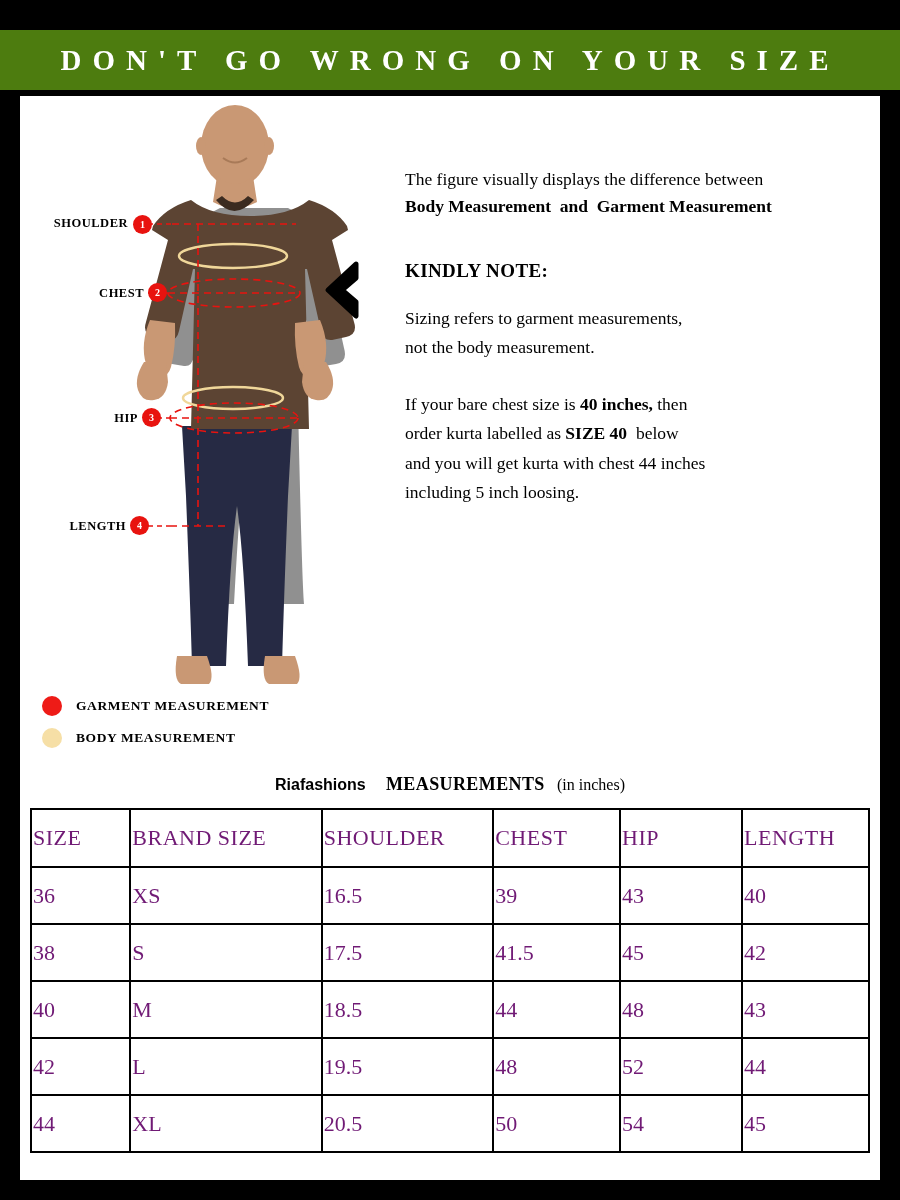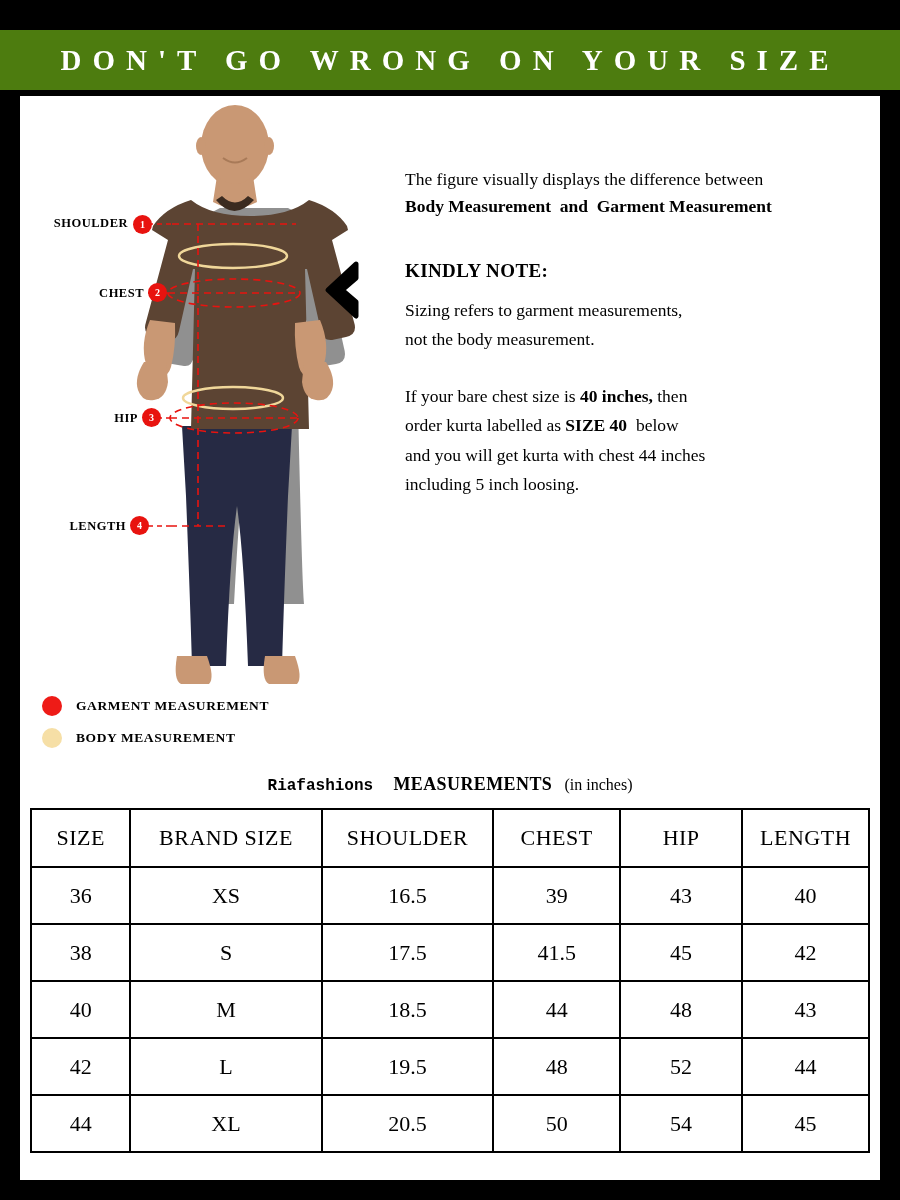--- a/index.html
+++ b/index.html
@@ -72,21 +72,21 @@
     position: absolute;
     left: 385px; top: 70px;
     width: 475px;
     text-align: left;
     font-family: "Liberation Serif", serif;
     color: #000;
   }
   .intro-line1 { font-size: 17.5px; line-height: 1.5; }
   .intro-line2 { font-size: 17.5px; font-weight: bold; line-height: 1.6; }
   .kindly { font-size: 19px; font-weight: bold; margin-top: 40px; letter-spacing: 0.4px; }
-  .note-para { font-size: 17.5px; line-height: 1.65; margin-top: 14px; }
+  .note-para { font-size: 17.5px; line-height: 1.65; margin-top: 22px; }
   .note-para2 { font-size: 17.5px; line-height: 1.68; margin-top: 28px; }
   .b { font-weight: bold; }
 
   
   .legend {
     position: absolute;
     left: 22px; top: 594px;
     width: 360px;
   }
   .legend-row {
@@ -111,36 +111,36 @@
   .table-caption {
     position: absolute;
     left: 0; top: 678px;
     width: 860px;
     text-align: center;
     font-family: "Liberation Serif", serif;
     color: #000;
     font-size: 17px;
     white-space: nowrap;
   }
-  .cap-brand { font-weight: bold; font-family: Liberation Mono, monospace; font-size: 16px; }
+  .cap-brand { font-weight: bold; font-family: Liberation Sans, sans-serif; font-size: 16px; }
   .cap-meas { font-weight: bold; font-size: 18px; margin-left: 16px; letter-spacing: 0.4px; }
   .cap-units { font-size: 16px; margin-left: 8px; }
 
   
   table.size-table {
     position: absolute;
     left: 10px; top: 712px;
     width: 840px;
     border-collapse: collapse;
     font-family: "Liberation Serif", serif;
   }
   table.size-table th, table.size-table td {
     border: 2px solid #000;
-    text-align: center;
-    color: #000000;
+    text-align: left;
+    color: #701a75;
     font-weight: normal;
   }
   table.size-table th {
     height: 58px;
     font-size: 22px;
     font-weight: normal;
     letter-spacing: 0.5px;
   }
   table.size-table td {
     height: 57px;

